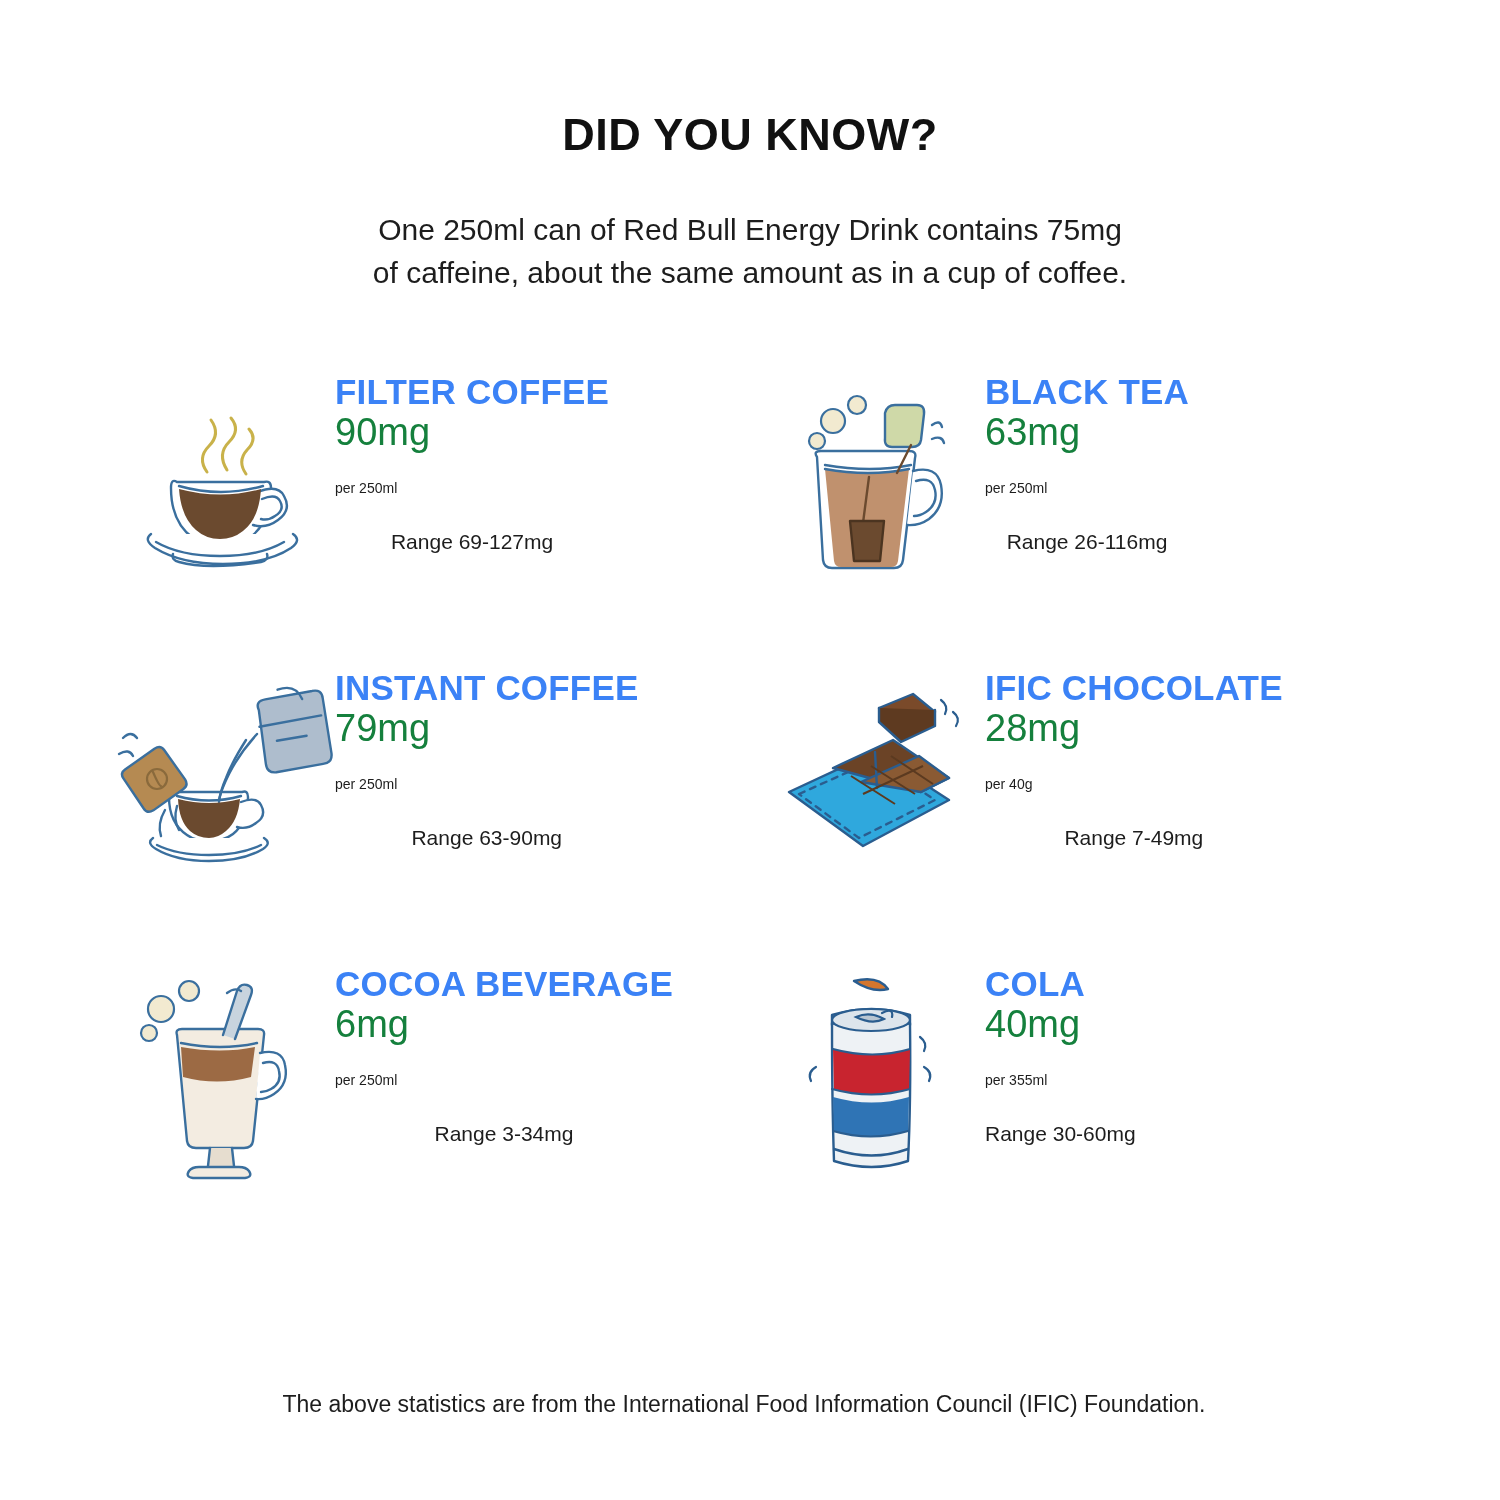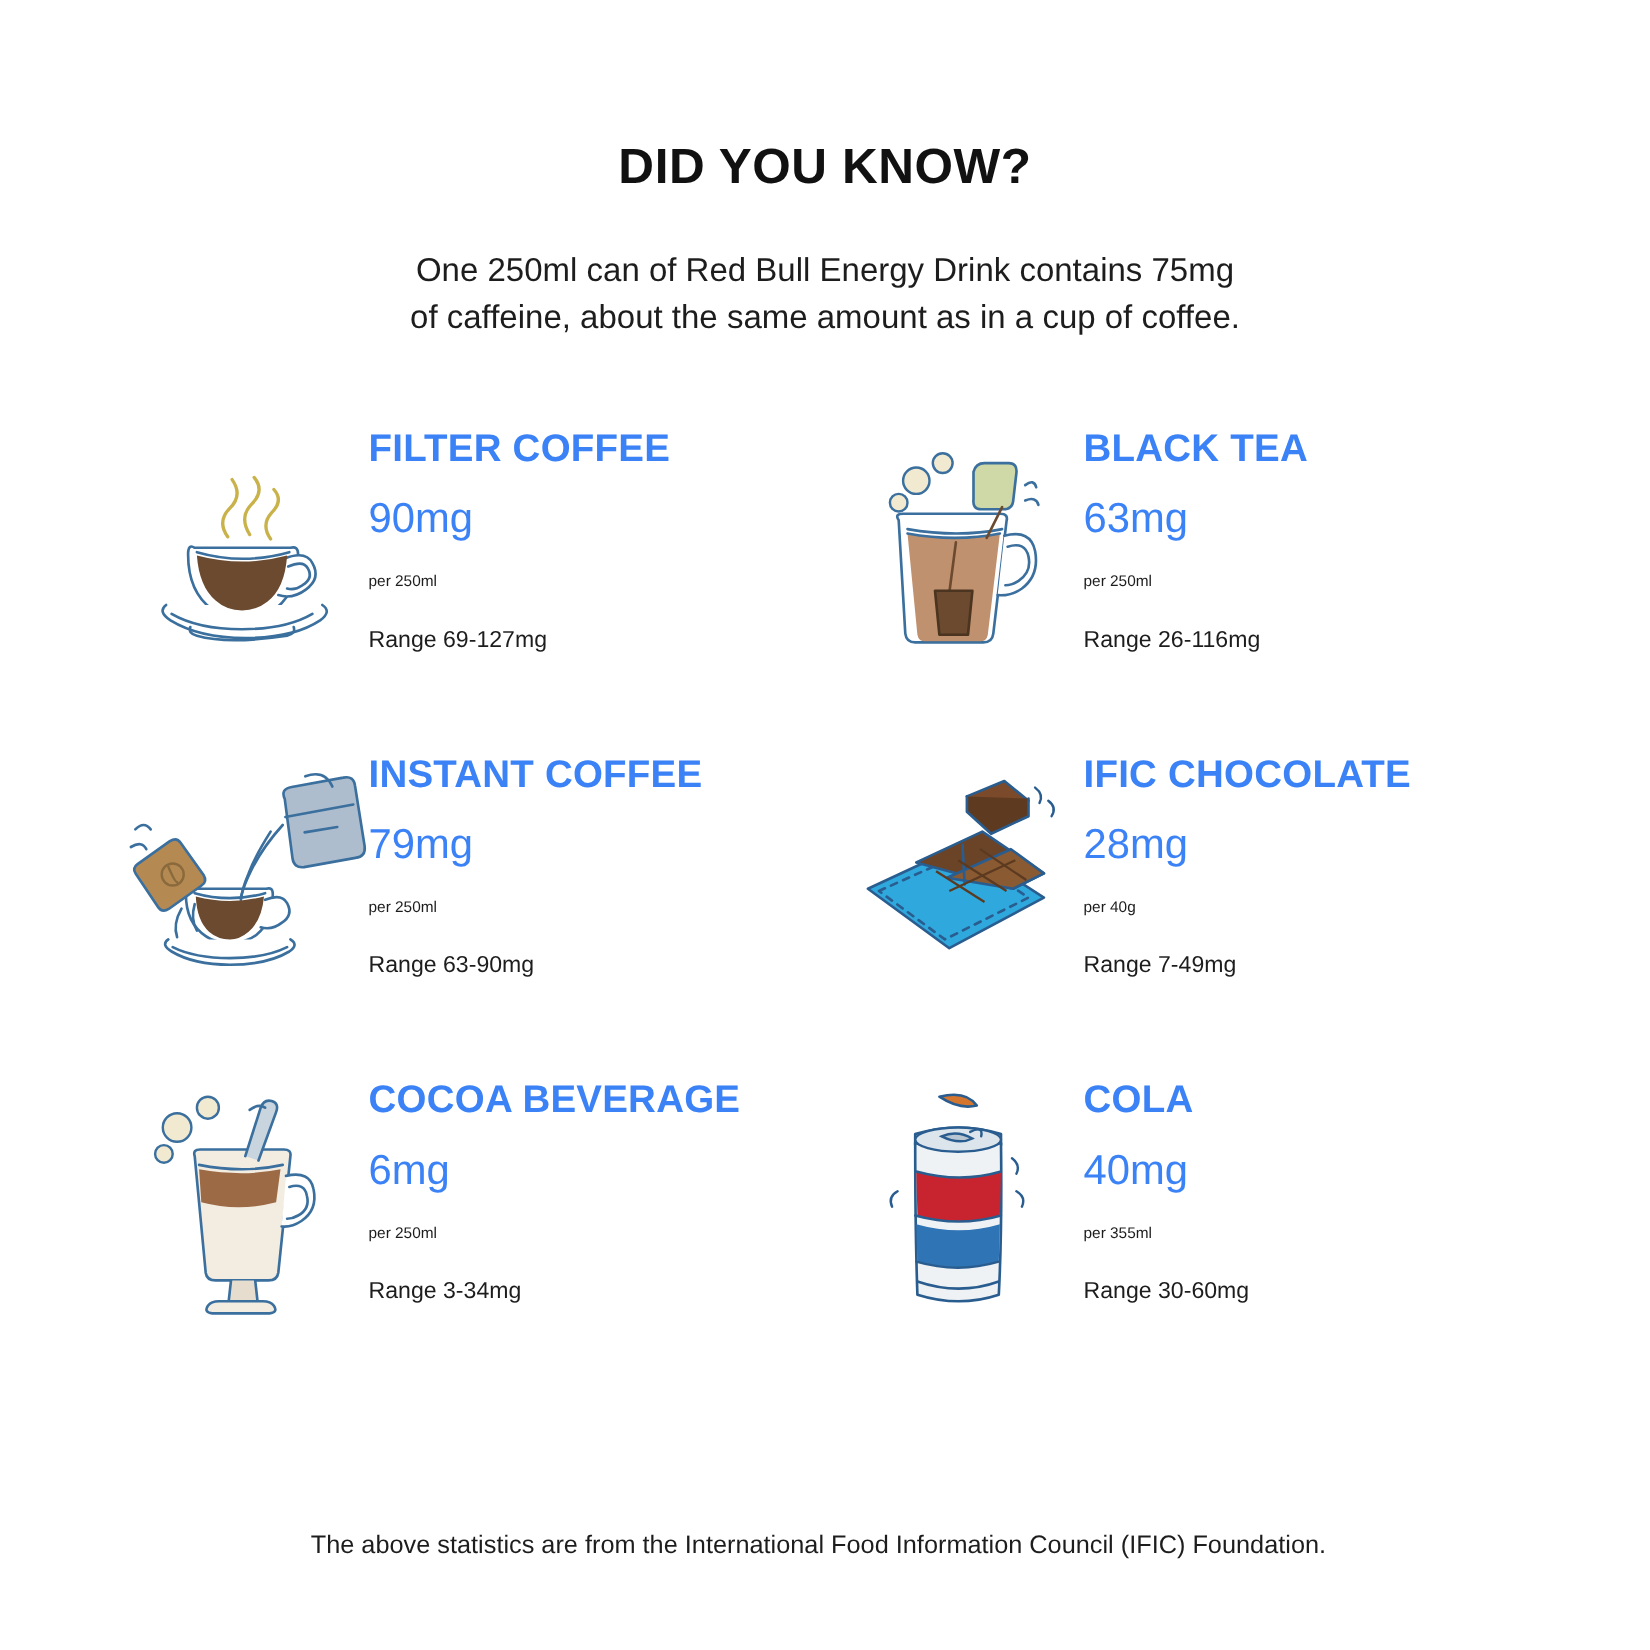--- a/index.html
+++ b/index.html
@@ -24,21 +24,21 @@
   
   .header {
     padding-top: 112px;
     text-align: center;
   }
   .title {
     font-size: 45px;
     font-weight: 700;
     letter-spacing: 0.5px;
     color: #111111;
-    margin: 16px;
+    margin: 0;
     line-height: 1;
   }
   .subtitle {
     margin: 52px auto 0 auto;
     width: 1000px;
     font-size: 30px;
     line-height: 1.42;
     color: #1d1d1d;
     font-weight: 400;
   }
@@ -73,36 +73,37 @@
     font-size: 35px;
     font-weight: 700;
     letter-spacing: 0.2px;
     color: #3b82f6;
     line-height: 1;
     margin: 0;
     white-space: nowrap;
   }
   .amount {
     font-size: 38px;
-    color: #3b82f6;
-    margin-top: 28px;
+    color: #15803d;
+    margin-top: 4px;
     line-height: 1;
     font-weight: 400;
   }
   .per {
     font-size: 14px;
     color: #1d1d1d;
     margin-top: 30px;
     line-height: 1;
   }
   .range {
     font-size: 21px;
     color: #1d1d1d;
     margin-top: 36px;
     line-height: 1;
+    text-align: center;
   }
 
   
   .footer {
     position: absolute;
     left: 0;
     right: 12px;
     bottom: 82px;
     text-align: center;
     font-size: 23px;

